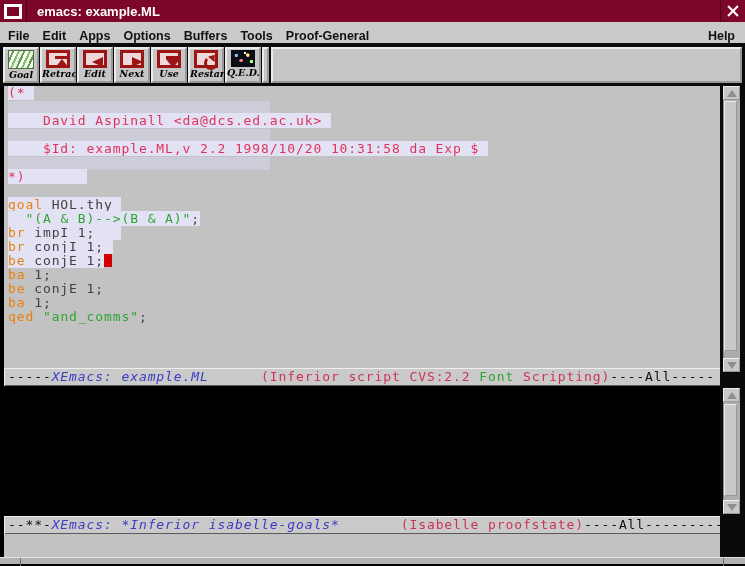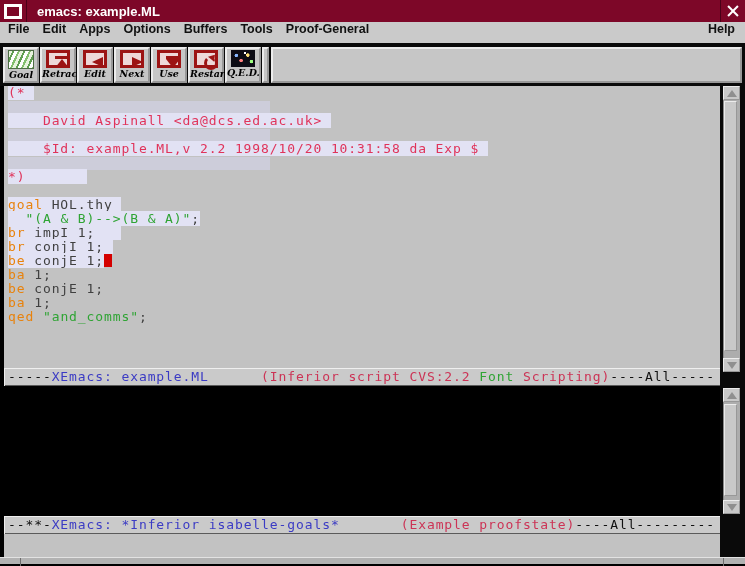--- a/index.html
+++ b/index.html
@@ -12,21 +12,21 @@
          border-right:1px solid #4a0018;}
   .wmbox .sq{width:12px;height:9px;border:3px solid #fff;}
   #title-text{color:#fff;font-family:"Liberation Sans",sans-serif;font-weight:bold;
               font-size:13px;margin-left:10px;flex:1;}
   #closebox{width:24px;height:22px;border-left:1px solid #4a0018;position:relative;}
   .xicon{position:absolute;left:5px;top:4px;width:14px;height:14px;}
   .xicon::before,.xicon::after{content:"";position:absolute;left:6px;top:0;width:2px;height:14px;background:#fff;}
   .xicon::before{transform:rotate(45deg);} .xicon::after{transform:rotate(-45deg);}
   
   #menubar{position:absolute;left:0;top:22px;width:745px;height:21px;background:var(--panel);
-           display:flex;align-items:flex-start;font-family:"Liberation Sans",sans-serif;
+           display:flex;align-items:flex-end;font-family:"Liberation Sans",sans-serif;
            font-size:12.5px;font-weight:bold;color:#111;}
   #menubar .left{display:flex;gap:13px;padding-left:8px;flex:1;}
   #menubar .menu-item{cursor:default;}
   #menu-help{padding-right:10px;}
   
   #toolbar{position:absolute;left:0;top:43px;width:745px;height:43px;background:#0a0a0a;
            display:flex;align-items:flex-start;padding-top:4px;box-sizing:border-box;}
   #toolbar-buttons{display:flex;margin-left:3px;}
   .tb-btn{width:36px;height:36px;background:#c6c6c6;border:2px outset #ececec;
           box-sizing:border-box;margin-right:1px;text-align:center;}
@@ -65,21 +65,21 @@
   .c-comment{color:var(--comment);} .c-keyword{color:var(--keyword);}
   .c-string{color:var(--string);} .c-plain{color:#404040;}
   .hlbar{display:inline-block;height:13px;background:var(--lockedblank);vertical-align:top;margin-top:1px;}
   .cursor{display:inline-block;width:8px;height:13px;background:var(--cursor);vertical-align:middle;margin-top:-2px;}
   
   .modeline{position:absolute;left:4px;width:734px;height:18px;background:var(--panel);
             box-shadow:inset 1px 1px 0 #efefef,inset -1px -1px 0 #5a5a5a;
             font-size:13px;letter-spacing:0.9px;white-space:pre;line-height:17px;padding-left:4px;
             box-sizing:border-box;overflow:hidden;}
   #modeline1{top:368px;} #modeline2{top:516px;}
-  .m-dash{color:#111;} .m-blue{color:var(--modeblue);} .m-red{color:var(--modered);} .m-green{color:var(--string);}
+  .m-dash{color:#111;} .m-blue{color:var(--modeblue);font-style:italic;} .m-red{color:var(--modered);} .m-green{color:var(--string);}
   
   #goals-win{position:absolute;left:4px;top:386px;width:716px;height:130px;background:var(--winbg);
              overflow:hidden;padding-top:3px;box-sizing:border-box;}
   .gline{height:15px;line-height:15px;font-size:13px;letter-spacing:0.9px;white-space:pre;padding-left:4px;color:#000;}
   
   #echo{position:absolute;left:4px;top:534px;width:737px;height:23px;background:var(--winbg);}
   #wmbottom{position:absolute;left:0;top:557px;width:745px;height:9px;background:#b2b2b2;
             border-top:1px solid #e2e2e2;border-bottom:2px solid #000;box-sizing:border-box;}
   .notch{position:absolute;top:0;width:1px;height:9px;background:#6d6d6d;}
   
@@ -177,21 +177,21 @@
       <div class="line"><span class="seg c-keyword">be </span><span class="seg c-plain">conjE 1;</span></div>
       <div class="line"><span class="seg c-keyword">ba </span><span class="seg c-plain">1;</span></div>
       <div class="line"><span class="seg c-keyword">qed </span><span class="seg c-string">"and_comms"</span><span class="seg c-plain">;</span></div>
       <div class="line"></div>
       <div class="line"></div>
     </div>
 
   <div id="modeline1" class="modeline"><span class="m-dash">-----</span><span class="m-blue">XEmacs: example.ML</span><span class="m-dash">      </span><span class="m-red">(Inferior script CVS:2.2 </span><span class="m-green">Font</span><span class="m-red"> Scripting)</span><span class="m-dash">----All-----</span></div>
 
 
-  <div id="modeline2" class="modeline"><span class="m-dash">--**-</span><span class="m-blue">XEmacs: *Inferior isabelle-goals*</span><span class="m-dash">       </span><span class="m-red">(Example proofstate)</span><span class="m-dash">----All---------</span></div>
+  <div id="modeline2" class="modeline"><span class="m-dash">--**-</span><span class="m-blue">XEmacs: *Inferior isabelle-goals*</span><span class="m-dash">       </span><span class="m-red">(Isabelle proofstate)</span><span class="m-dash">----All---------</span></div>
 
   <div id="echo"></div>
 
   <div id="scrollcol"></div>
 
   <div id="sb1" class="sb">
     <div class="sb-btn up"><span></span></div>
     <div class="sb-thumb"></div>
     <div class="sb-btn down"><span></span></div>
   </div>

